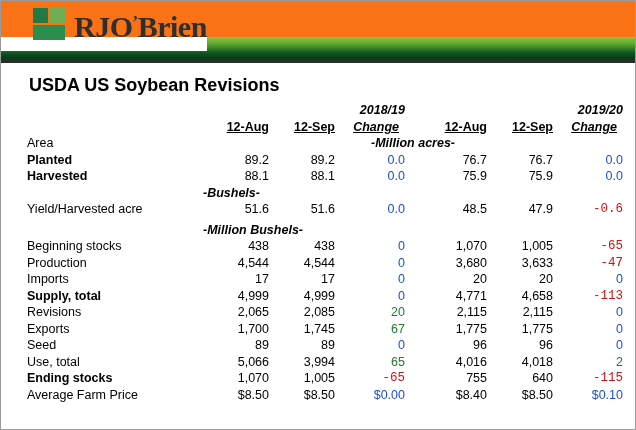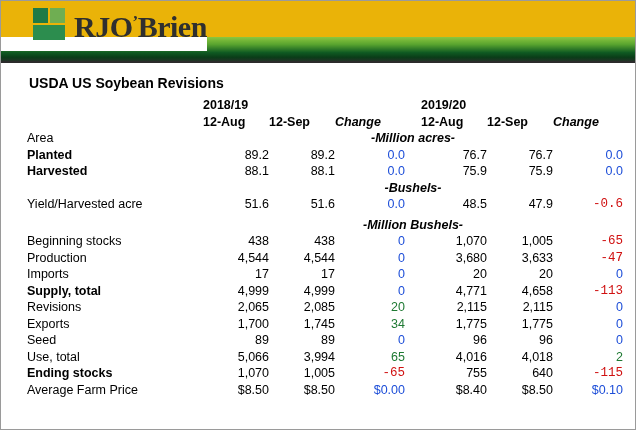--- a/index.html
+++ b/index.html
@@ -20,21 +20,21 @@
     box-sizing: border-box;
     border: 1px solid #9a9a9a;
     background: #ffffff;
   }
 
   
   .header {
     position: relative;
     height: 62px;
     width: 100%;
-    background: #eab308;
+    background: #f97316;
     overflow: hidden;
   }
   .logo-block {
     position: absolute;
     left: 32px;
     top: 6px;
     display: flex;
     align-items: center;
   }
   .logo-mark {
@@ -95,21 +95,21 @@
     left: 0;
     top: 60px;
     width: 100%;
     height: 3px;
     background: #2b2b2b;
   }
 
   
   .doc-title {
     margin: 12px 8px 2px 28px;
-    font-size: 14px;
+    font-size: 18px;
     font-weight: bold;
     color: #000000;
   }
 
   
   table.main {
     margin-top: 6px;
     margin-left: 26px;
     border-collapse: collapse;
     font-size: 12.5px;
@@ -119,36 +119,38 @@
     padding: 0;
     line-height: 16.5px;
     white-space: nowrap;
   }
   .col-label { width: 176px; text-align: left; }
   .col-num   { width: 66px;  text-align: right; padding-right: 4px; }
   .col-chg   { width: 70px;  text-align: right; padding-right: 6px; }
   .col-gap   { width: 16px; }
 
   .year-head {
-    text-align: left;
-    font-weight: bold;
+    text-align: right;
+    font-weight: bold;
+    font-style: italic;
     font-size: 12.5px;
     padding-bottom: 2px;
   }
   .sub-head {
     font-weight: bold;
+    text-align: right;
     padding-right: 4px;
     padding-bottom: 3px;
+    text-decoration: underline;
   }
   .sub-head.chg {
     font-style: italic;
     padding-right: 6px;
   }
   .unit-row td {
-    text-align: center;
     font-weight: bold;
     font-style: italic;
     padding-top: 1px;
     padding-bottom: 1px;
   }
   .row-label-bold { font-weight: normal; }
   .row-label-ind  { padding-left: 12px; font-weight: bold; }
   .row-label-ind2 { padding-left: 22px; font-weight: bold; }
 
   .pos { color: #1f7a33; }
@@ -312,21 +314,21 @@
       <td></td>
       <td class="col-num">2,115</td>
       <td class="col-num">2,115</td>
       <td class="col-chg zero">0</td>
     </tr>
 
     <tr>
       <td class="row-label-bold">Exports</td>
       <td class="col-num">1,700</td>
       <td class="col-num">1,745</td>
-      <td class="col-chg pos">34</td>
+      <td class="col-chg pos">67</td>
       <td></td>
       <td class="col-num">1,775</td>
       <td class="col-num">1,775</td>
       <td class="col-chg zero">0</td>
     </tr>
 
     <tr>
       <td class="row-label-bold">Seed</td>
       <td class="col-num">89</td>
       <td class="col-num">89</td>

